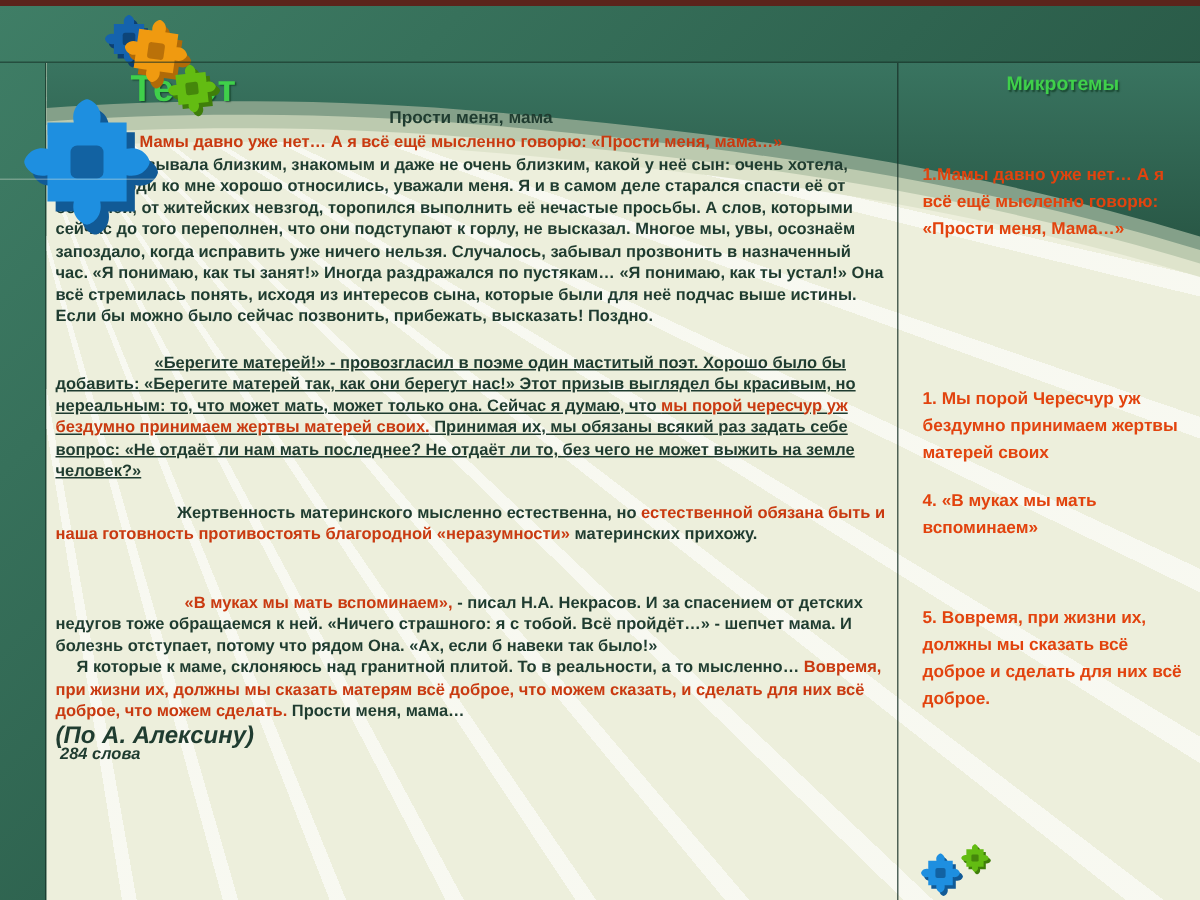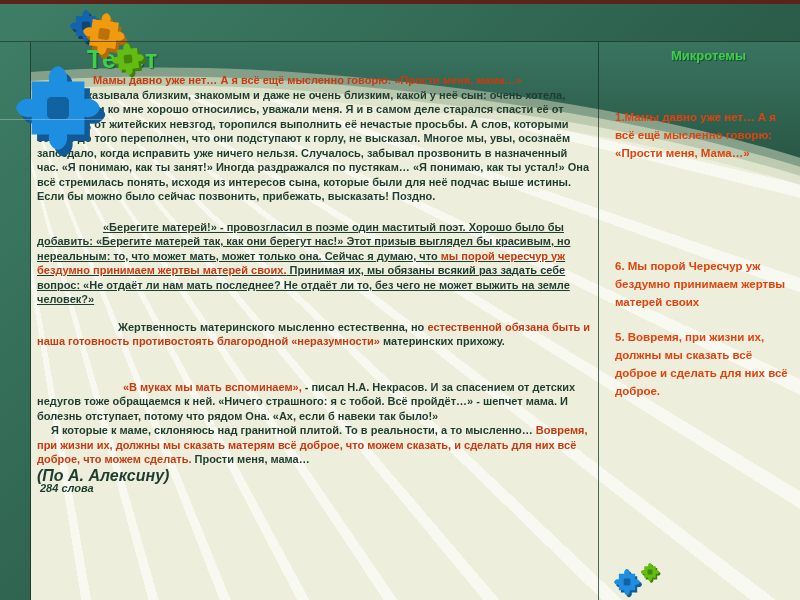--- a/index.html
+++ b/index.html
@@ -39,21 +39,21 @@
   .r-red{color:#c93a10;}
   .r-dark{color:#1f3c30;}
   .attr{font-size:16px;line-height:13px;font-weight:700;font-style:italic;margin-top:2px;}
   .wc{font-size:11px;line-height:13px;font-weight:700;font-style:italic;padding-left:3px;}
 
   .rightcol{position:absolute;left:584px;top:66px;width:182px;z-index:2;}
   .mi{font-size:11.5px;font-weight:700;line-height:18px;color:#e2430e;}
   .mi2{margin-top:95px;}
   .mi3{margin-top:10px;}
   .mi4{margin-top:14px;}
-  .mi5{margin-top:17px;}
+  .mi5{margin-top:42px;}
 
   .cluster{position:absolute;left:0;top:0;z-index:5;}
   .mini{position:absolute;left:600px;top:556px;z-index:5;}
 </style>
 </head>
 <body>
 
 <div class="slide">
   <div class="top-strip"></div>
 
@@ -72,32 +72,34 @@
       <path d="M0,0 H770 V125 C620,79 470,57 300,42 C190,32 80,33 0,39 Z" fill="#84a089"></path>
       <path d="M0,0 H770 V116 C620,70 470,48 300,33 C190,23 80,24 0,30 Z" fill="url(#hg)"></path>
     </svg>
 
     <div class="divider"></div>
 
     <div class="hdr hdr-left">Текст</div>
     <div class="hdr hdr-right">Микротемы</div>
 
     <div class="leftcol">
+      <div class="ttl">Прости меня, мама</div>
       <p class="par p1"><span class="r-red">Мамы давно уже нет… А я всё ещё мысленно говорю: «Прости меня, мама…»</span><br><span class="r-dark">Она рассказывала  близким, знакомым и даже не очень близким, какой у неё сын: очень хотела, чтобы люди ко мне хорошо относились, уважали меня. Я и в самом деле старался спасти её от болезней, от житейских невзгод, торопился выполнить её нечастые просьбы. А слов, которыми сейчас до того переполнен, что они подступают к горлу, не высказал. Многое мы, увы, осознаём запоздало, когда исправить уже ничего нельзя. Случалось, забывал прозвонить в назначенный час. «Я понимаю, как ты занят!» Иногда раздражался по пустякам… «Я понимаю, как ты устал!» Она всё стремилась понять,  исходя из интересов сына, которые были для неё подчас выше истины. Если бы можно было сейчас позвонить, прибежать, высказать! Поздно.</span></p>
       <p class="par p2"><span class="r-dark">«Берегите матерей!» - провозгласил в поэме один маститый поэт. Хорошо было бы добавить: «Берегите матерей так, как они берегут нас!» Этот призыв выглядел бы красивым, но нереальным: то, что может мать, может только она. Сейчас я думаю, что </span><span class="r-red">мы порой чересчур уж бездумно принимаем жертвы матерей своих.</span><span class="r-dark"> Принимая их, мы обязаны всякий раз задать себе вопрос: «Не отдаёт ли нам мать последнее? Не отдаёт ли то, без чего не может выжить на земле человек?»</span></p>
       <p class="par p3"><span class="r-dark">Жертвенность материнского мысленно естественна, но </span><span class="r-red">естественной обязана быть и наша готовность противостоять благородной «неразумности»</span><span class="r-dark"> материнских прихожу.</span></p>
       <p class="par p4"><span class="r-red">«В муках мы мать вспоминаем»,</span><span class="r-dark"> - писал Н.А. Некрасов. И за спасением от детских недугов тоже обращаемся к ней.  «Ничего страшного: я с тобой. Всё пройдёт…» - шепчет мама. И болезнь отступает, потому что рядом Она.  «Ах, если б навеки так было!»</span></p>
       <p class="par p5"><span class="r-dark">Я которые к маме, склоняюсь над гранитной плитой. То в реальности, а то мысленно… </span><span class="r-red">Вовремя, при жизни их, должны мы сказать матерям всё доброе, что можем сказать, и сделать для них всё доброе, что можем сделать.</span><span class="r-dark"> Прости меня, мама…</span></p>
       <div class="attr">(По А. Алексину)</div>
       <div class="wc">284 слова</div>
     </div>
 
     <div class="rightcol">
       <div class="mi mi1">1.Мамы давно уже нет… А я всё ещё мысленно говорю: «Прости меня, Мама…»</div>
-      <div class="mi mi2">6. Мы порой Чересчур уж бездумно принимаем жертвы матерей своих</div>
+      <div class="mi mi2">1. Мы порой Чересчур уж бездумно принимаем жертвы матерей своих</div>
+      <div class="mi mi4">4. «В муках мы мать вспоминаем»</div>
       <div class="mi mi5">5. Вовремя, при жизни их, должны мы сказать всё доброе и сделать для них всё доброе.</div>
     </div>
   </div>
 
   <svg class="cluster" width="170" height="170" viewBox="0 0 170 170">
     <defs>
       <path id="pzp" d="M -24 -24 H -8 C -10 -34 -2 -38 0 -38 C 2 -38 10 -34 8 -24 H 24 V -8 C 34 -10 38 -2 38 0 C 38 2 34 10 24 8 V 24 H 8 C 10 34 2 38 0 38 C -2 38 -10 34 -8 24 H -24 V 8 C -34 10 -38 2 -38 0 C -38 -2 -34 -10 -24 -8 Z"></path>
     </defs>
     <g transform="translate(86,26) scale(0.42)">
       <use href="#pzp" fill="#0c3f70" transform="translate(6,7)"></use>

